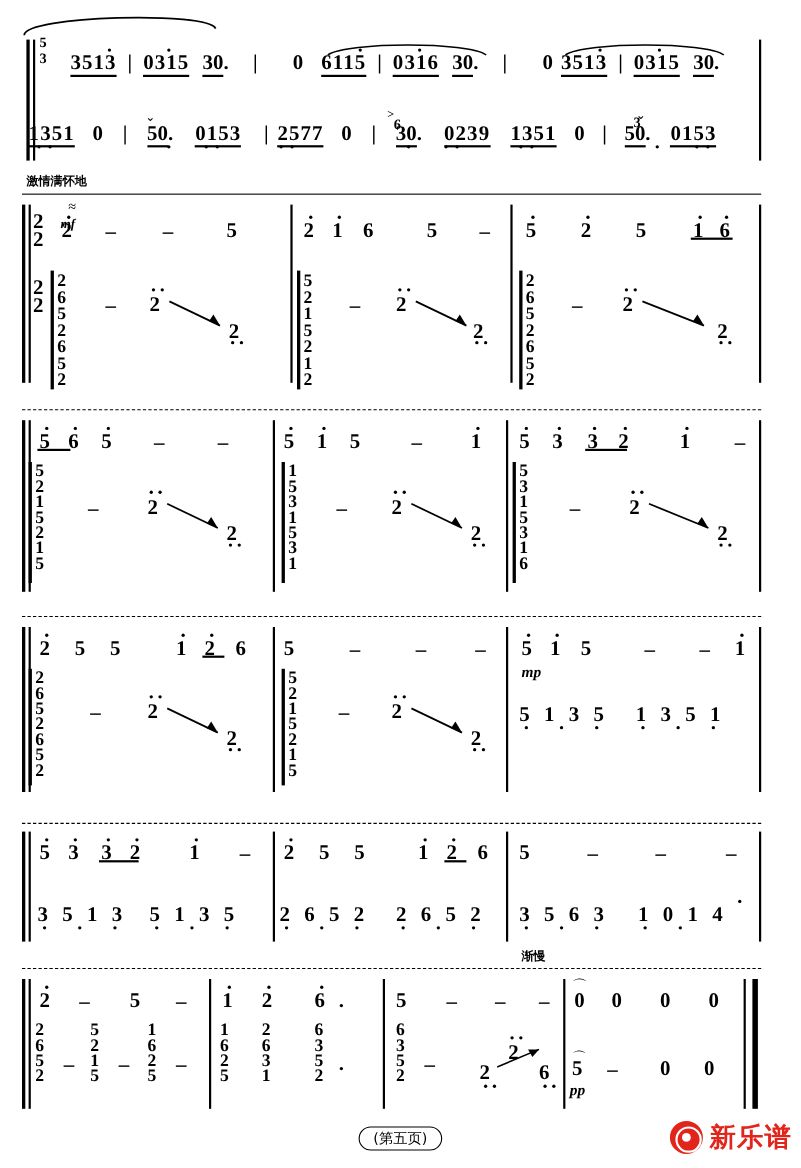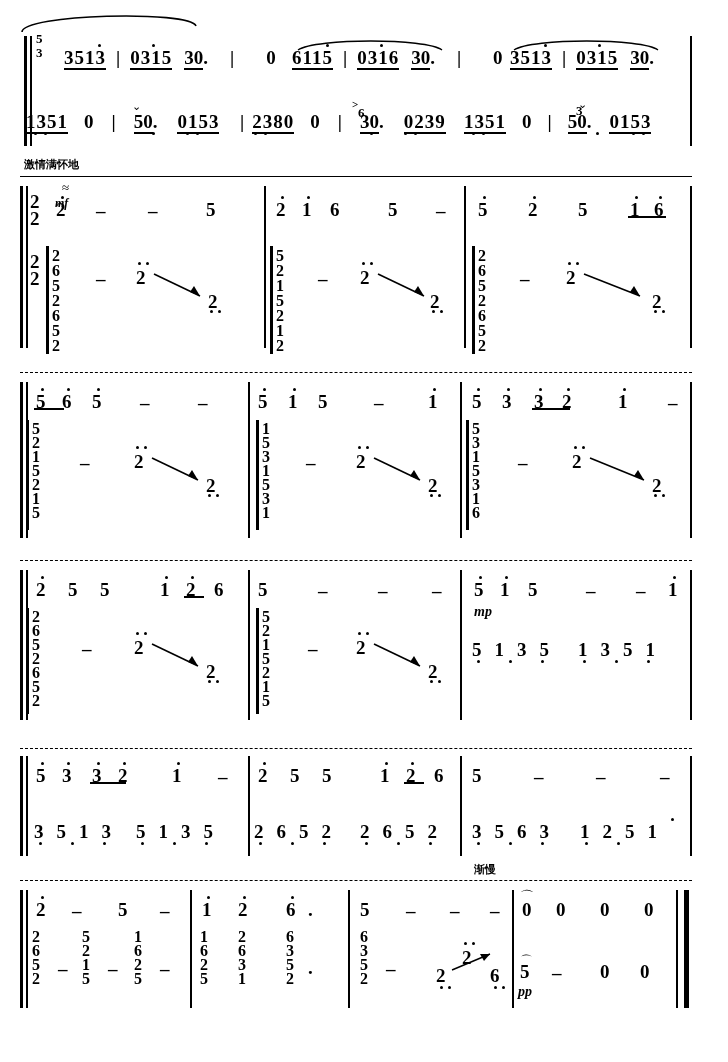--- a/index.html
+++ b/index.html
@@ -94,21 +94,21 @@
 
     <div class="abs" style="left:26px;top:112px;">
       <span class="num underline1" style="letter-spacing:1px;">1351</span>
       <span class="num" style="margin-left:12px;">0</span>
       <span class="num" style="margin:0 14px;">|</span>
       <span class="num underline1">50</span><span class="num">.</span>
       <span class="num underline1" style="margin-left:16px;letter-spacing:1px;">0153</span>
     </div>
     <div class="abs" style="left:240px;top:112px;">
       <span class="num" style="margin-right:4px;">|</span>
-      <span class="num underline1" style="letter-spacing:1px;">2380</span>
+      <span class="num underline1" style="letter-spacing:1px;">2577</span>
       <span class="num" style="margin-left:12px;">0</span>
       <span class="num" style="margin:0 14px;">|</span>
       <span class="num underline1">30</span><span class="num">.</span>
       <span class="num underline1" style="margin-left:16px;letter-spacing:1px;">0239</span>
     </div>
     <div class="abs" style="left:464px;top:112px;">
       <span class="num underline1" style="letter-spacing:1px;">1351</span>
       <span class="num" style="margin-left:12px;">0</span>
       <span class="num" style="margin:0 12px;">|</span>
       <span class="num underline1">50</span><span class="num">.</span>
@@ -438,21 +438,21 @@
     <div class="abs num" style="left:472px;top:766px;">5</div>
     <div class="abs dash" style="left:534px;top:766px;">–</div>
     <div class="abs dash" style="left:596px;top:766px;">–</div>
     <div class="abs dash" style="left:660px;top:766px;">–</div>
 
     <div class="abs num" style="left:34px;top:822px;letter-spacing:13px;">3513</div>
     <div class="abs num" style="left:136px;top:822px;letter-spacing:13px;">5135</div>
     <div class="abs num" style="left:254px;top:822px;letter-spacing:13px;">2652</div>
     <div class="abs num" style="left:360px;top:822px;letter-spacing:13px;">2652</div>
     <div class="abs num" style="left:472px;top:822px;letter-spacing:13px;">3563</div>
-    <div class="abs num" style="left:580px;top:822px;letter-spacing:13px;">1251</div>
+    <div class="abs num" style="left:580px;top:822px;letter-spacing:13px;">1014</div>
     <div class="dotBelow" style="left:39px;top:842px;"></div>
     <div class="dotBelow" style="left:71px;top:842px;"></div>
     <div class="dotBelow" style="left:103px;top:842px;"></div>
     <div class="dotBelow" style="left:141px;top:842px;"></div>
     <div class="dotBelow" style="left:173px;top:842px;"></div>
     <div class="dotBelow" style="left:205px;top:842px;"></div>
     <div class="dotBelow" style="left:259px;top:842px;"></div>
     <div class="dotBelow" style="left:291px;top:842px;"></div>
     <div class="dotBelow" style="left:323px;top:842px;"></div>
     <div class="dotBelow" style="left:365px;top:842px;"></div>
@@ -535,15 +535,22 @@
     <div class="abs num" style="left:520px;top:962px;">5</div>
     <div class="abs dash" style="left:552px;top:962px;">–</div>
     <div class="abs num" style="left:600px;top:962px;">0</div>
     <div class="abs num" style="left:640px;top:962px;">0</div>
     <div class="abs ital" style="left:518px;top:984px;">pp</div>
 
     <div class="barline" style="left:676px;top:890px;height:118px;width:2px;"></div>
     <div class="barline" style="left:684px;top:890px;height:118px;width:5px;"></div>
   </div>
 
-
+  <div class="footer">
+    <span class="pagebox">(第五页)</span>
+  </div>
+
+  <div class="logo">
+    <div class="logo-disc"></div>
+    <div class="logo-txt">新乐谱</div>
+  </div>
 
 </div>
 
 </body></html>

